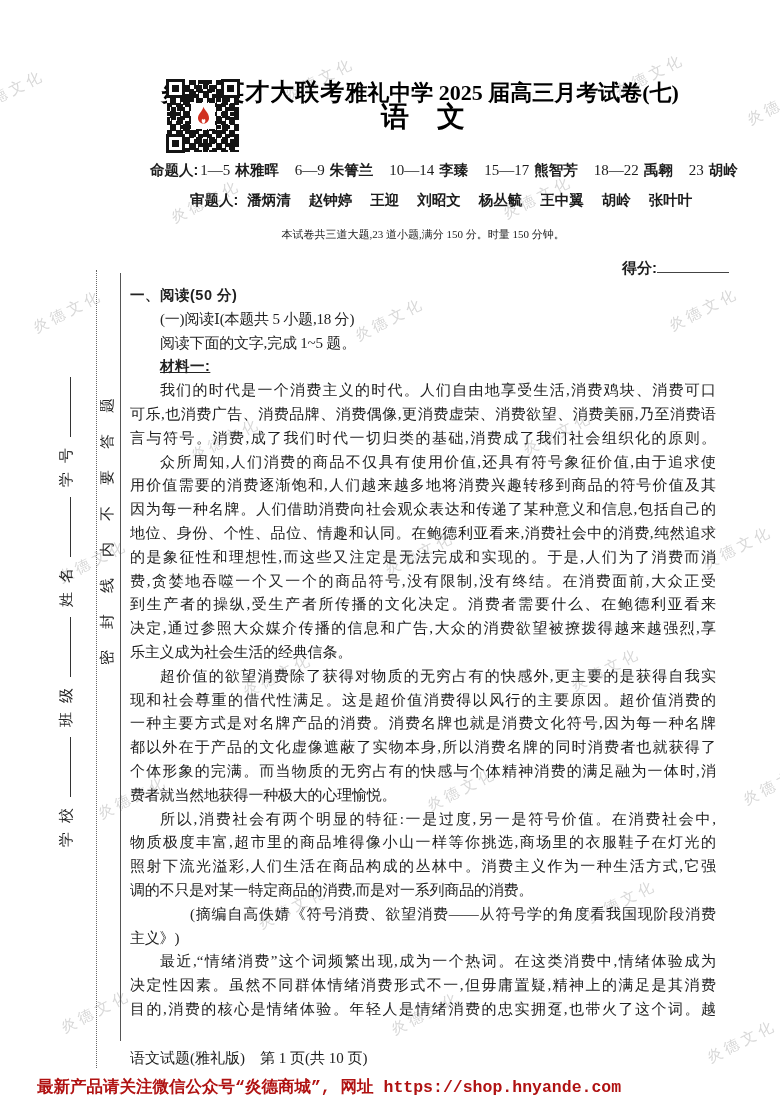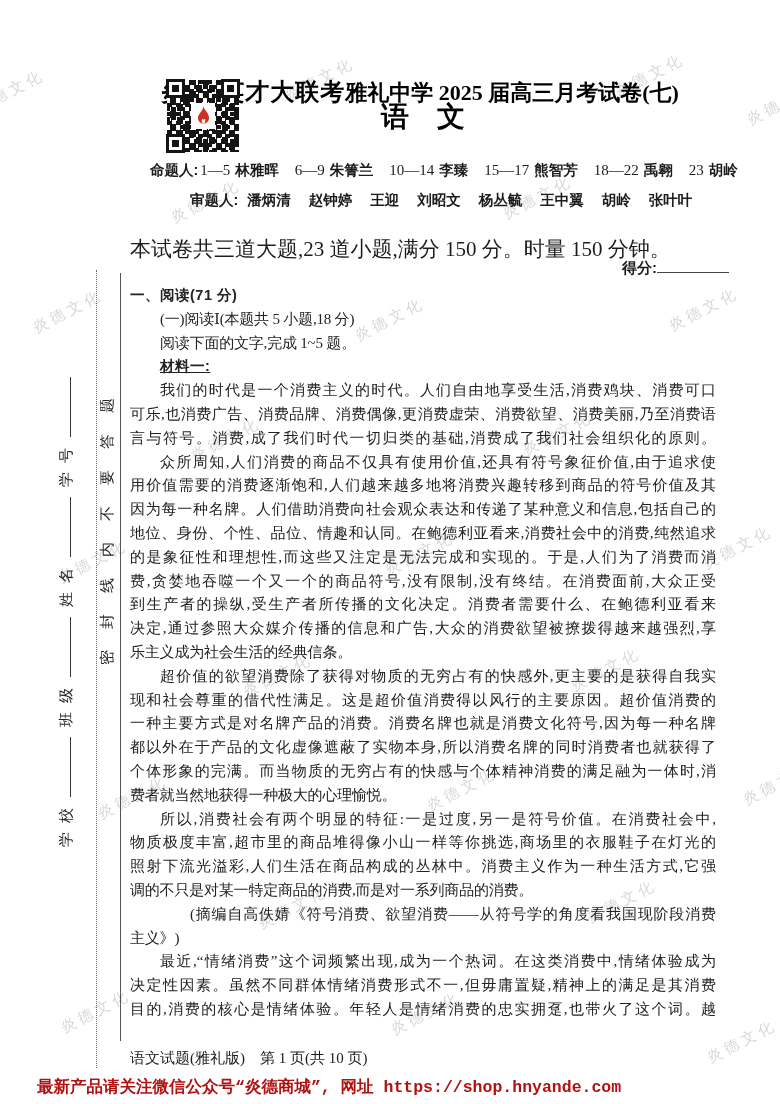--- a/index.html
+++ b/index.html
@@ -29,21 +29,21 @@
       font-size:28px;font-weight:bold;color:#000;}
   .meta{position:absolute;left:130px;width:586px;font-size:15px;white-space:nowrap;}
   .meta .lab{font-weight:bold;font-family:"Liberation Sans","DejaVu Sans",sans-serif;font-size:14.5px;}
   .meta .rng{margin-left:2px;}
   .meta .nm{font-weight:bold;font-family:"Liberation Sans","DejaVu Sans",sans-serif;
       font-size:14.5px;margin:0 14px 0 5px;}
   .meta .nm:last-child{margin-right:0;}
   .meta1{top:161px;left:150px;}
   .meta2{top:191px;left:190px;}
   .meta2 .nm{margin:0 9px;}
-  .instr{position:absolute;top:227px;left:130px;width:586px;font-size:21px;margin-top:8px;}
+  .instr{position:absolute;top:227px;left:130px;width:586px;text-align:center;font-size:11px;}
   .score{position:absolute;top:258px;left:622px;font-size:15px;font-weight:bold;
       font-family:"Liberation Sans","DejaVu Sans",sans-serif;}
   .score .sblank{display:inline-block;width:72px;height:14px;border-bottom:1.4px solid #444;}
   
   .qr{position:absolute;left:167px;top:80px;width:72px;height:72px;background-color:#fff;
       background-image:
         conic-gradient(#141414 0 25%,transparent 0 50%,#141414 0 75%,transparent 0),
         conic-gradient(transparent 0 25%,#141414 0 50%,transparent 0 75%,#141414 0);
       background-size:9px 9px,13px 13px;background-position:0 0,3px 5px;}
   .finder{position:absolute;width:19px;height:19px;border:3.2px solid #141414;background:#fff;box-sizing:border-box;}
@@ -117,21 +117,21 @@
   <div class="subject">语　文</div>
 
   <div class="meta meta1" id="setters-line"><span class="lab">命题人:</span><span class="rng">1—5</span><span class="nm">林雅晖</span><span class="rng">6—9</span><span class="nm">朱箐兰</span><span class="rng">10—14</span><span class="nm">李臻</span><span class="rng">15—17</span><span class="nm">熊智芳</span><span class="rng">18—22</span><span class="nm">禹翱</span><span class="rng">23</span><span class="nm">胡岭</span></div>
   <div class="meta meta2" id="reviewers-line"><span class="lab">审题人:</span><span class="nm">潘炳清</span><span class="nm">赵钟婷</span><span class="nm">王迎</span><span class="nm">刘昭文</span><span class="nm">杨丛毓</span><span class="nm">王中翼</span><span class="nm">胡岭</span><span class="nm">张叶叶</span></div>
 
   <div class="instr">本试卷共三道大题,23 道小题,满分 150 分。时量 150 分钟。</div>
 
   <div class="score"><span>得分:</span><span class="sblank"></span></div>
 
   <div class="body-col" id="body-col">
-      <div class="bline bold">一、阅读(71 分)</div>
+      <div class="bline bold">一、阅读(50 分)</div>
       <div class="bline" style="padding-left: 30px;">(一)阅读Ⅰ(本题共 5 小题,18 分)</div>
       <div class="bline" style="padding-left: 30px;">阅读下面的文字,完成 1~5 题。</div>
       <div class="bline bold" style="padding-left: 30px; text-decoration: underline;">材料一:</div>
       <div class="bline just" style="padding-left: 30px;">我们的时代是一个消费主义的时代。人们自由地享受生活,消费鸡块、消费可口</div>
       <div class="bline just">可乐,也消费广告、消费品牌、消费偶像,更消费虚荣、消费欲望、消费美丽,乃至消费语</div>
       <div class="bline just">言与符号。消费,成了我们时代一切归类的基础,消费成了我们社会组织化的原则。</div>
       <div class="bline just" style="padding-left: 30px;">众所周知,人们消费的商品不仅具有使用价值,还具有符号象征价值,由于追求使</div>
       <div class="bline just">用价值需要的消费逐渐饱和,人们越来越多地将消费兴趣转移到商品的符号价值及其</div>
       <div class="bline just">因为每一种名牌。人们借助消费向社会观众表达和传递了某种意义和信息,包括自己的</div>
       <div class="bline just">地位、身份、个性、品位、情趣和认同。在鲍德利亚看来,消费社会中的消费,纯然追求</div>

